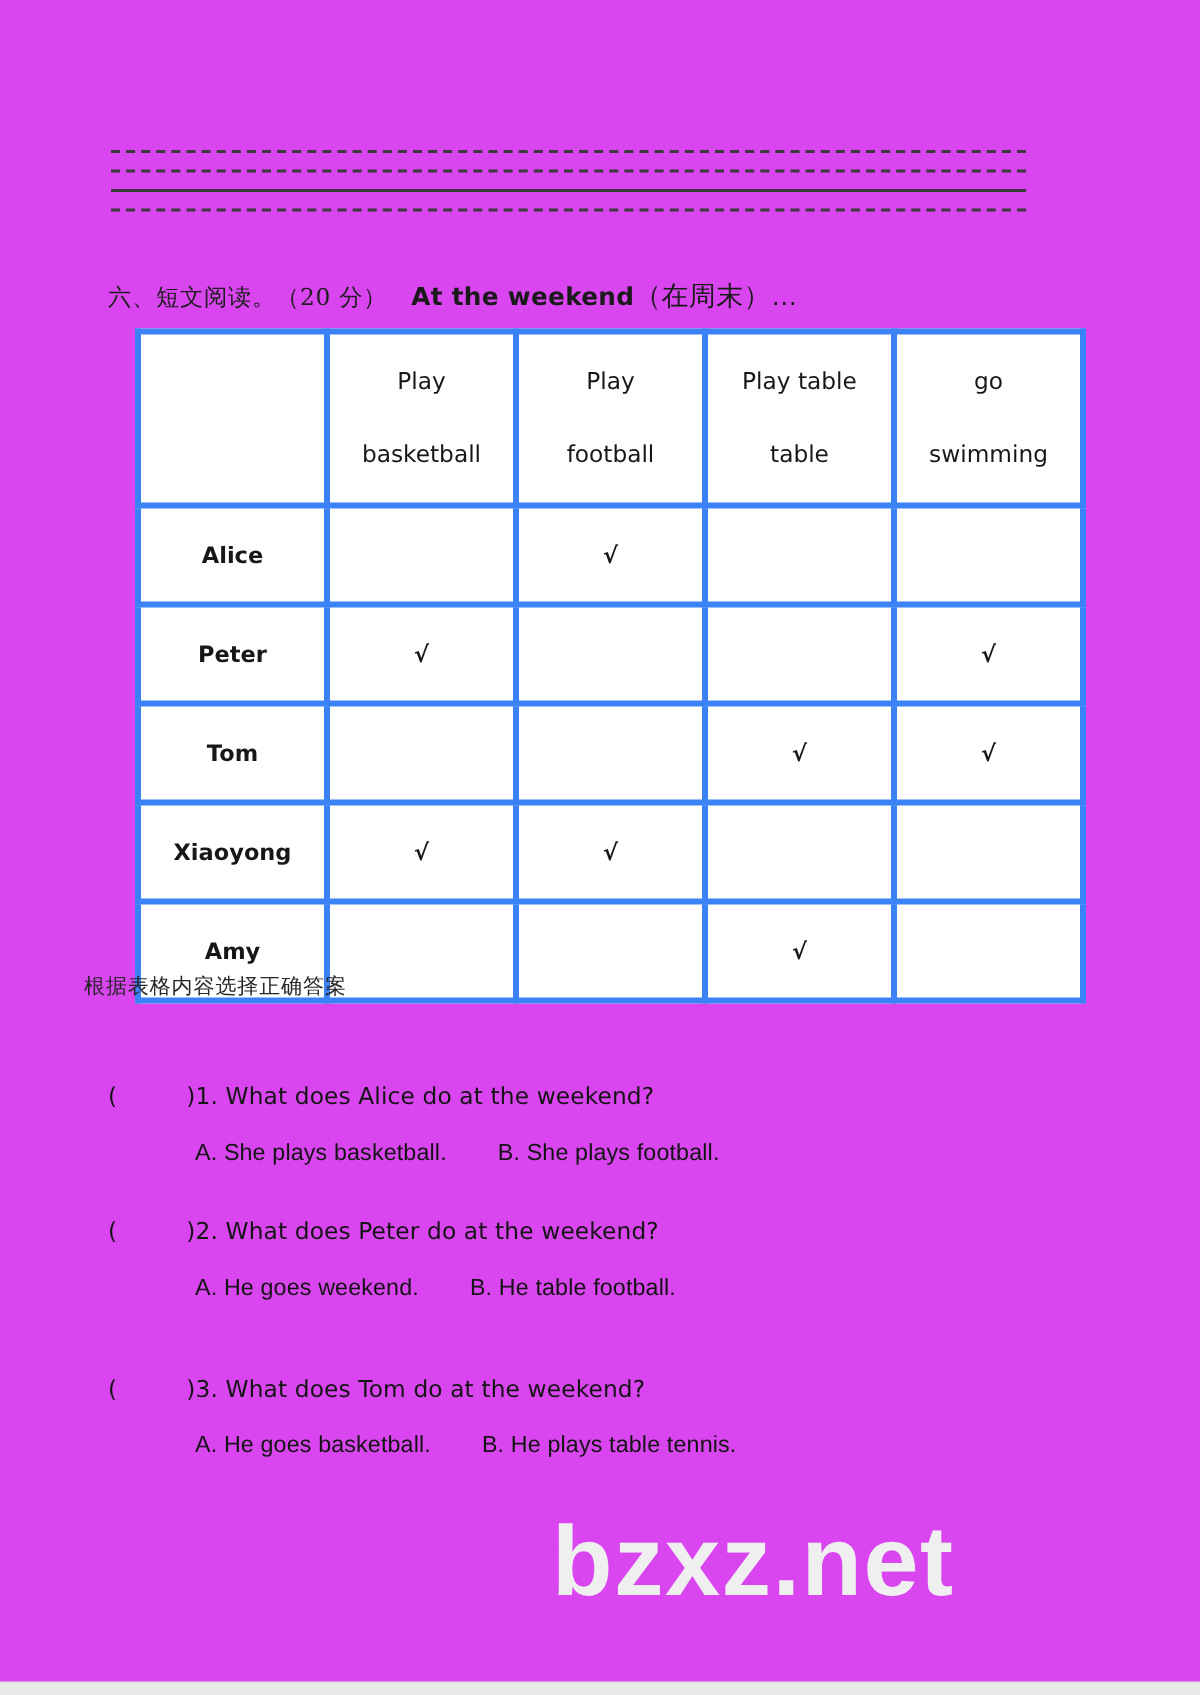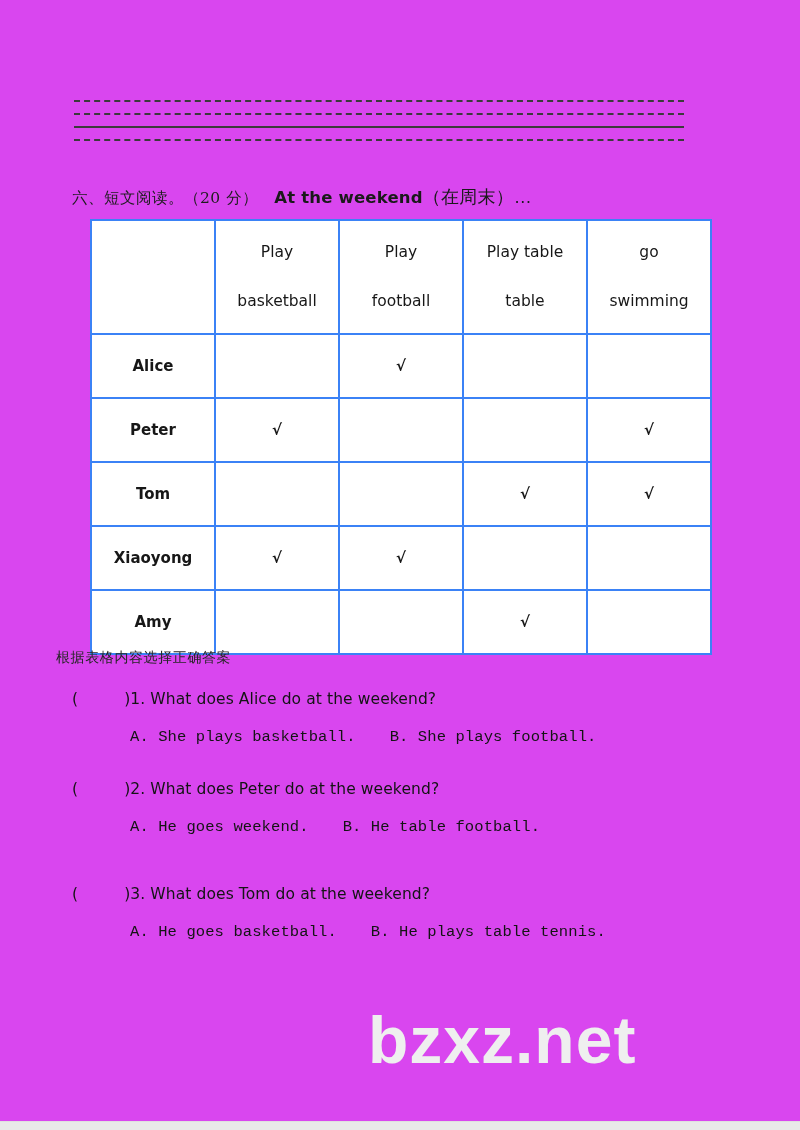--- a/index.html
+++ b/index.html
@@ -93,21 +93,21 @@
     position: absolute;
     left: 90px;
     top: 219px;
     width: 610px;
     border-collapse: collapse;
     table-layout: fixed;
     z-index: 2;
     background: #fff;
   }
   .weekend-table td {
-    border: 2px solid #3b82f6;
+    border: 4px solid #3b82f6;
     font-family: "DejaVu Sans", "Liberation Sans", sans-serif;
     font-size: 15px;
     color: #171717;
     text-align: center;
     vertical-align: middle;
     padding: 0;
   }
   .weekend-table .col-name  { width: 122px; }
   .weekend-table .col-act   { width: 122px; }
 
@@ -144,42 +144,42 @@
     color: #262626;
     letter-spacing: 0.6px;
     white-space: nowrap;
     text-align: center;
   }
 
   
   .questions {
     position: absolute;
     left: 72px;
-    top: 690px;
+    top: 722px;
     width: 660px;
     z-index: 2;
   }
   .question {
     margin-bottom: 14px;
   }
   .q-line {
     font-family: "DejaVu Sans", "Liberation Sans", sans-serif;
     font-size: 15.5px;
     color: #141414;
     white-space: pre;
     letter-spacing: 0.1px;
   }
   .q-blank {
     display: inline-block;
     width: 46px;
   }
   .opts {
     margin-top: 20px;
     padding-left: 58px;
-    font-family: Liberation Mono, monospace;
+    font-family: Liberation Sans, sans-serif;
     font-size: 15.5px;
     color: #141414;
     white-space: pre;
     letter-spacing: 0.1px;
   }
   .opt-gap {
     display: inline-block;
     width: 34px;
   }
   .question.q3 { margin-top: 49px; }

